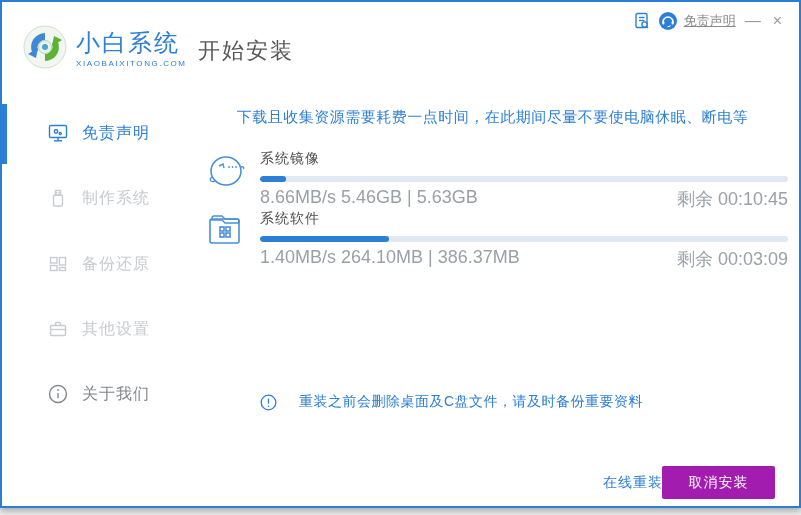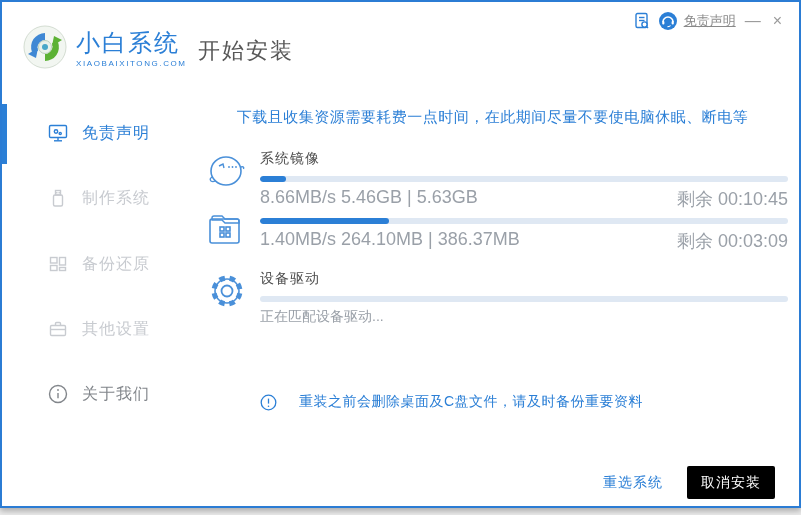--- a/index.html
+++ b/index.html
@@ -43,22 +43,22 @@
   .fill { position:absolute; left:0; top:0; height:100%; background:#2b7fd6; border-radius:3px;}
   .stat-row { margin-top:5px; display:flex; justify-content:space-between;
     font-size:18px; color:#9aa0a8; }
   .status-text { margin-top:6px; font-size:14px; color:#9aa0a8; }
   .notice { position:absolute; left:68px; top:303px; display:flex; align-items:center; gap:22px;
     font-size:14px; color:#2b7fd6; letter-spacing:.5px;}
 
   
   .reselect { position:absolute; right:136px; top:472px; font-size:14px; color:#2b7fd6;
     letter-spacing:1px; cursor:pointer; }
-  .cancel-btn { position:absolute; right:24px; top:464px; width:88px; height:33px;
-    background:#000000; color:#ffffff; border:none; font-size:14px; letter-spacing:1px;
+  .cancel-btn { position:absolute; right:24px; top:464px; width:113px; height:33px;
+    background:#a21caf; color:#ffffff; border:none; font-size:14px; letter-spacing:1px;
     border-radius:2px; cursor:pointer; font-family:inherit; }
 </style>
 </head>
 <body>
 
 <div class="stage">
   <div class="window">
 
     <div class="header">
       <svg class="logo" viewBox="0 0 46 46">
@@ -192,52 +192,39 @@
       <div class="section" style="top:120px; height:52px;">
         <svg class="sec-icon" viewBox="0 0 42 42" fill="none" stroke="#4a90d9" stroke-width="1.6">
           <path d="M6 10 h10 l3 3 h14 v-2 a2 2 0 0 0 -2 -2 h-12 l-3 -3 h-8 a2 2 0 0 0 -2 2 z" stroke-width="1.4"></path>
           <rect x="4" y="9" width="29" height="24" rx="2"></rect>
           <rect x="14" y="17" width="4" height="4"></rect>
           <rect x="20" y="17" width="4" height="4"></rect>
           <rect x="14" y="23" width="4" height="4"></rect>
           <rect x="20" y="23" width="4" height="4"></rect>
         </svg>
         <div class="sec-body">
+          <div class="sec-title">系统软件</div>
           <div class="bar">
             <div class="fill" style="width: 24.5%;"></div>
           </div>
           <div class="stat-row">
             <span>1.40MB/s 264.10MB | 386.37MB</span>
             <span>剩余 00:03:09</span>
           </div>
         </div>
       </div>
 
-      <div class="section" style="top:180px; height:52px;">
-        <svg class="sec-icon" viewBox="0 0 42 42" fill="none" stroke="#4a90d9">
-          <circle cx="21" cy="21" r="13" stroke-width="5" stroke-dasharray="5.5 4.7" transform="rotate(10 21 21)"></circle>
-          <circle cx="21" cy="21" r="12" stroke-width="1.6"></circle>
-          <circle cx="21" cy="21" r="5.5" stroke-width="1.8"></circle>
-        </svg>
-        <div class="sec-body">
-          <div class="sec-title">设备驱动</div>
-          <div class="bar">
-            <div class="fill" style="width: 0%;"></div>
-          </div>
-          <div class="status-text">正在匹配设备驱动...</div>
-        </div>
-      </div>
 
       <div class="notice">
         <svg width="17" height="17" viewBox="0 0 17 17" fill="none" stroke="#2b7fd6" stroke-width="1.3">
           <circle cx="8.5" cy="8.5" r="7.3"></circle>
           <line x1="8.5" y1="4.6" x2="8.5" y2="9.6"></line>
           <circle cx="8.5" cy="12.2" r="0.8" fill="#2b7fd6" stroke="none"></circle>
         </svg>
         <span>重装之前会删除桌面及C盘文件，请及时备份重要资料</span>
       </div>
     </div>
 
-    <span class="reselect">重选系统</span>
+    <span class="reselect">在线重装</span>
     <button class="cancel-btn">取消安装</button>
 
   </div>
 </div>
 
 </body></html>

